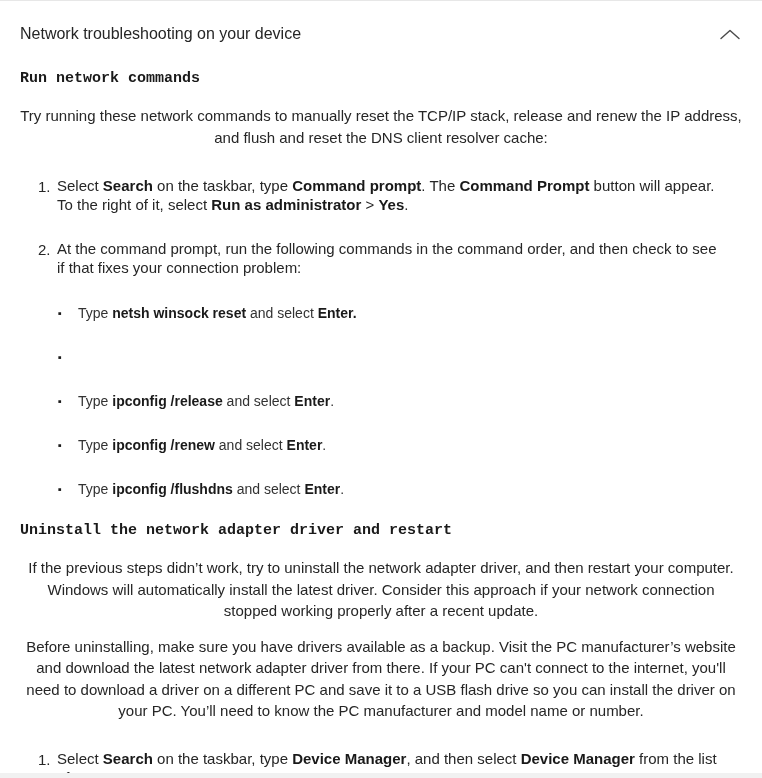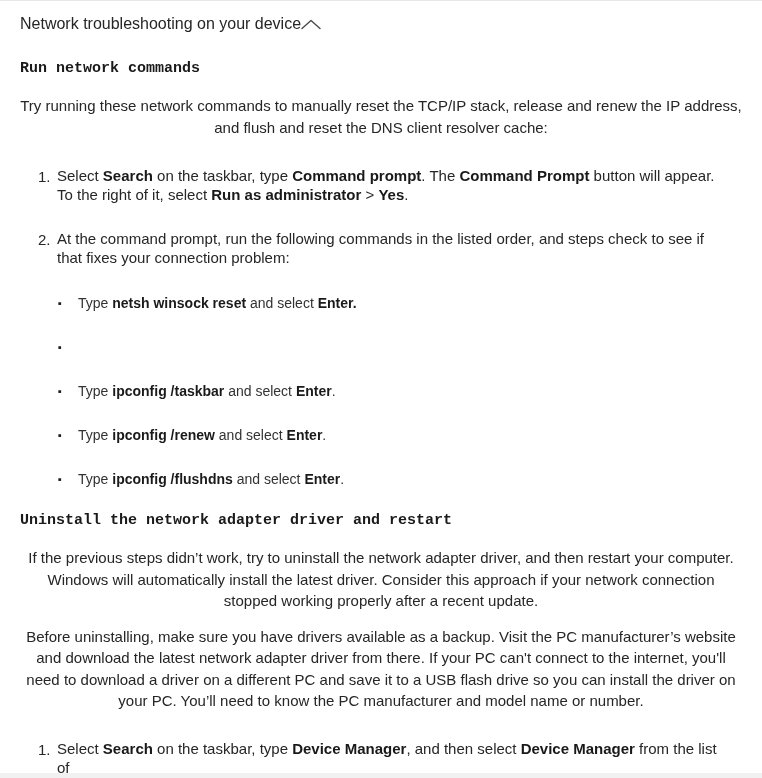--- a/index.html
+++ b/index.html
@@ -9,22 +9,22 @@
     overflow: hidden;
     position: relative;
     font-family: "Liberation Sans", sans-serif;
     color: #262626;
     -webkit-font-smoothing: antialiased;
   }
   .page { width: 762px; height: 778px; position: relative; border-top: 1px solid #e7e7e7; box-sizing: border-box; }
 
   
   .accordion-header {
-    display: flex; align-items: center; justify-content: flex-start;
-    padding: 11px 22px 0 20px;
+    display: flex; align-items: center; justify-content: space-between;
+    padding: 21px 22px 0 20px;
     cursor: pointer;
   }
   .accordion-title { font-size: 16px; line-height: 24px; font-weight: 400; color: #262626; }
   .chevron { width: 20px; height: 11px; display: block; }
 
   
   .content { padding: 0 20px; }
   .section-heading { font-size: 15px; font-weight: 700; color: #1a1a1a; margin: 23px 0 0 0; line-height: 20px; font-family: Liberation Mono, monospace; }
   .para { font-size: 15px; line-height: 21.5px; margin: 16px 0 0 0; max-width: 722px; text-align: center; }
   .b { font-weight: 700; color: #191919; }
@@ -73,35 +73,35 @@
 
     <p class="para">Try running these network commands to manually reset the TCP/IP stack, release and renew the IP address, and flush and reset the DNS client resolver cache:</p>
 
     <ol class="steps">
       <li>
         <span class="num">1.</span>
         <div class="li-body"><span>Select </span><span class="b">Search</span><span> on the taskbar, type </span><span class="b">Command prompt</span><span>. The </span><span class="b">Command Prompt</span><span> button will appear. To the right of it, select </span><span class="b">Run as administrator</span><span> &gt; </span><span class="b">Yes</span><span>.</span></div>
       </li>
       <li>
         <span class="num">2.</span>
-        <div class="li-body"><span>At the command prompt, run the following commands in the listed order, and steps check to see if that fixes your connection problem:</span></div>
+        <div class="li-body"><span>At the command prompt, run the following commands in the command order, and then check to see if that fixes your connection problem:</span></div>
       </li>
     </ol>
 
     <ul class="commands">
       <li>
         <span class="bullet">▪</span>
         <div class="cmd-body"><span>Type </span><span class="b">netsh winsock reset</span><span> and select </span><span class="b">Enter.</span></div>
       </li>
       <li>
         <span class="bullet">▪</span>
       </li>
       <li>
         <span class="bullet">▪</span>
-        <div class="cmd-body"><span>Type </span><span class="b">ipconfig /taskbar</span><span> and select </span><span class="b">Enter</span><span>.</span></div>
+        <div class="cmd-body"><span>Type </span><span class="b">ipconfig /release</span><span> and select </span><span class="b">Enter</span><span>.</span></div>
       </li>
       <li>
         <span class="bullet">▪</span>
         <div class="cmd-body"><span>Type </span><span class="b">ipconfig /renew</span><span> and select </span><span class="b">Enter</span><span>.</span></div>
       </li>
       <li>
         <span class="bullet">▪</span>
         <div class="cmd-body"><span>Type </span><span class="b">ipconfig /flushdns</span><span> and select </span><span class="b">Enter</span><span>.</span></div>
       </li>
     </ul>

